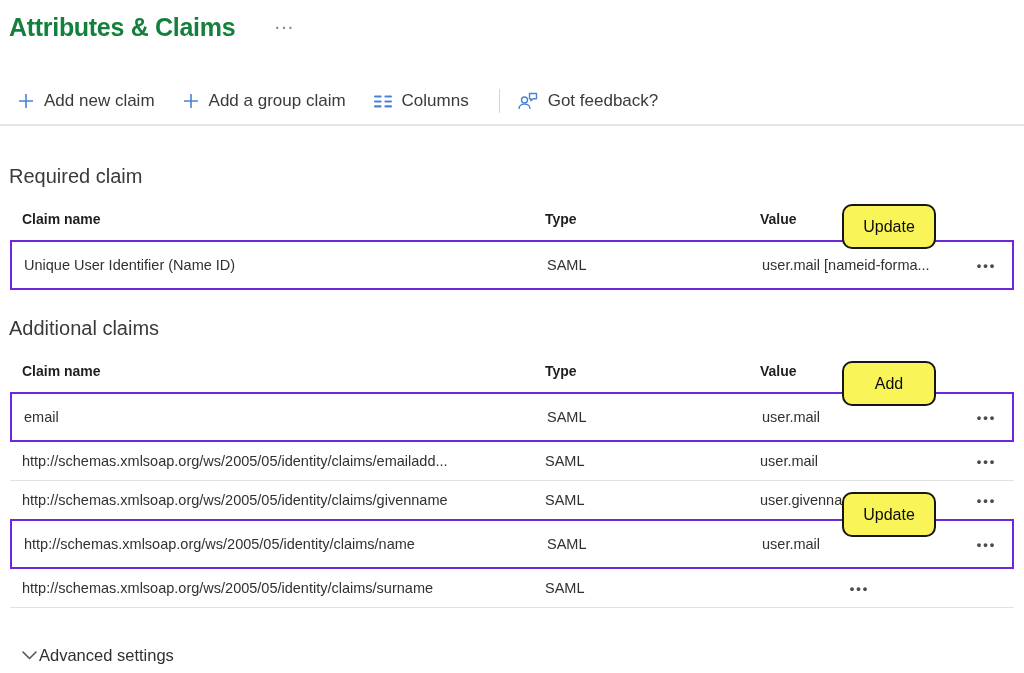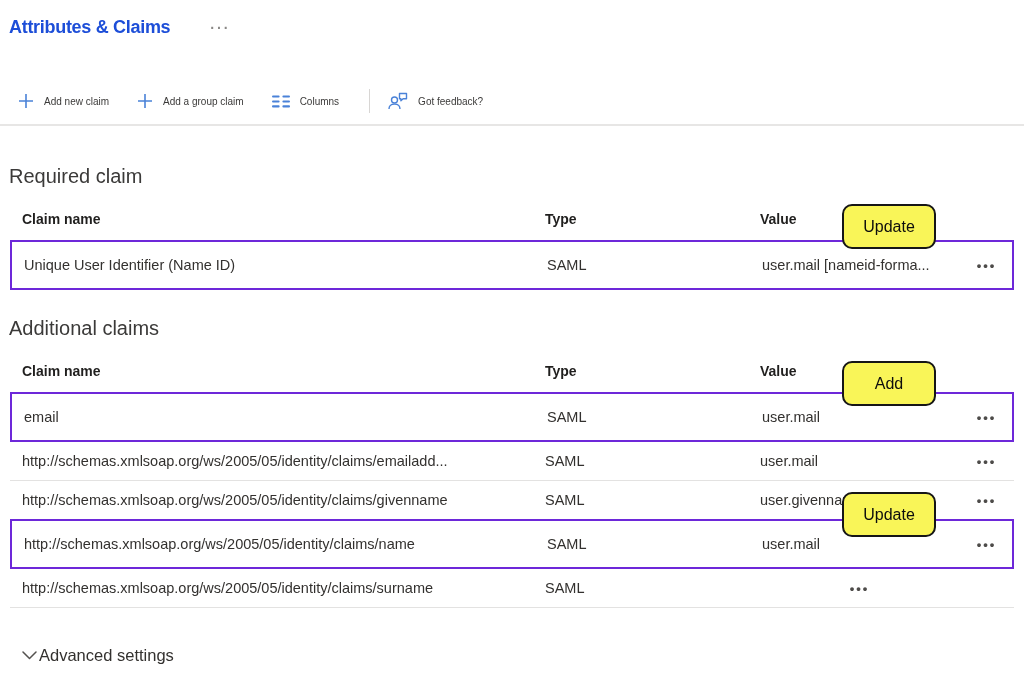--- a/index.html
+++ b/index.html
@@ -5,27 +5,27 @@
   * { margin:0; padding:0; box-sizing:content-box; }
   html,body { background:#ffffff; }
   body {
     width:1024px; height:673px; position:relative; overflow:hidden;
     font-family:"Liberation Sans", sans-serif; color:#33312f;
     -webkit-font-smoothing:antialiased;
   }
 
   
   .title-row { padding:10px 0 0 9px; display:flex; align-items:center; height:34px; }
-  .page-title { font-size:18px; font-weight:700; color:#1d4ed8; letter-spacing:-0.3px; line-height:32px; }
+  .page-title { font-size:25px; font-weight:700; color:#15803d; letter-spacing:-0.3px; line-height:32px; }
   .title-more { margin-left:40px; color:#8a8886; font-size:14px; font-weight:700; letter-spacing:2px; cursor:pointer; line-height:10px; padding-top:2px; }
 
   
   .toolbar { margin-top:44px; padding-left:18px; display:flex; align-items:center; height:26px; }
   .tb-btn { display:flex; align-items:center; gap:10px; margin-right:28px; cursor:pointer;
-            font-size:10px; color:#3b3a39; white-space:nowrap; }
+            font-size:17px; color:#3b3a39; white-space:nowrap; }
   .tb-btn svg { display:block; }
   .tb-divider { width:1px; height:24px; background:#d8d6d4; margin:0 18px 0 2px; }
 
   .h-separator { height:2px; background:#e7e6e5; margin-top:10px; width:1024px; }
 
   
   .section-heading { font-size:20px; line-height:24px; color:#3b3a39; margin-left:9px; font-weight:400; }
   .sh-required { margin-top:38px; }
   .sh-additional { margin-top:26px; }
 

